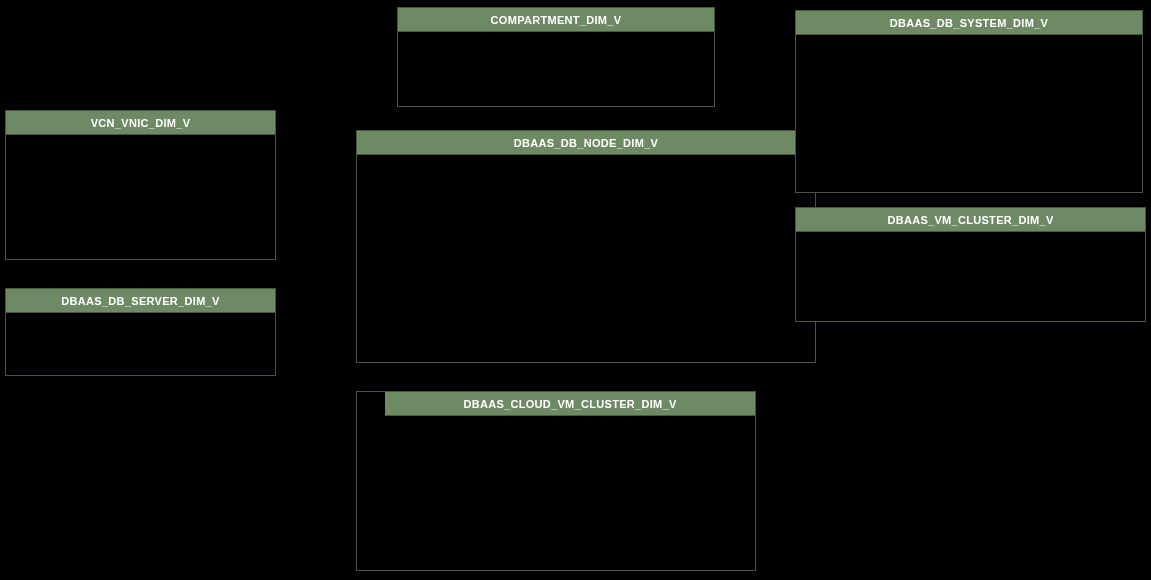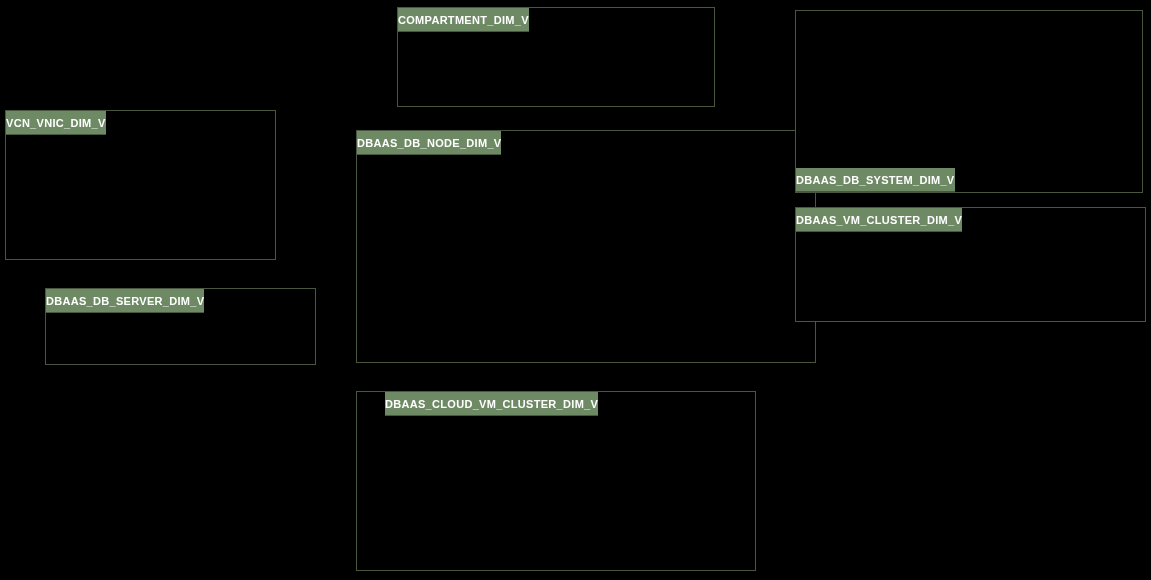--- a/index.html
+++ b/index.html
@@ -11,20 +11,21 @@
   .canvas {
     position: relative;
     width: 1151px;
     height: 580px;
     background: #000000;
     overflow: hidden;
   }
   .entity {
     position: absolute;
     display: flex;
+    flex-direction: column;
     border: 1px solid #49573f;
     background: #000000;
     box-sizing: border-box;
   }
   .entity-header {
     height: 23px;
     flex: 0 0 23px;
     background: #6e8a64;
     border-bottom: 1px solid #49573f;
     display: flex;
@@ -38,24 +39,24 @@
     letter-spacing: 0.3px;
     white-space: nowrap;
   }
   .entity-body {
     flex: 1 1 auto;
     background: #000000;
   }
   
   .pos-compartment      { left: 397px; top: 7px;   width: 318px; height: 100px; }
   .pos-vcn-vnic         { left: 5px;   top: 110px; width: 271px; height: 150px; }
-  .pos-db-server        { left: 5px;   top: 288px; width: 271px; height: 77px; margin-left: 40px;  }
+  .pos-db-server        { left: 5px;   top: 288px; width: 271px; height: 88px;  }
   .pos-db-node          { left: 356px; top: 130px; width: 460px; height: 233px; }
   .pos-cloud-vm-cluster { left: 356px; top: 391px; width: 400px; height: 180px; padding-left: 28px; }
-  .pos-db-system        { left: 795px; top: 10px;  width: 348px; height: 183px; align-items: flex-end; }
+  .pos-db-system        { left: 795px; top: 10px;  width: 348px; height: 183px; }
   .pos-vm-cluster       { left: 795px; top: 207px; width: 351px; height: 115px; }
 </style>
 </head>
 <body>
 
 <div class="canvas">
 
   <div class="entity pos-compartment">
     <div class="entity-header">
       <span class="entity-title">COMPARTMENT_DIM_V</span>

